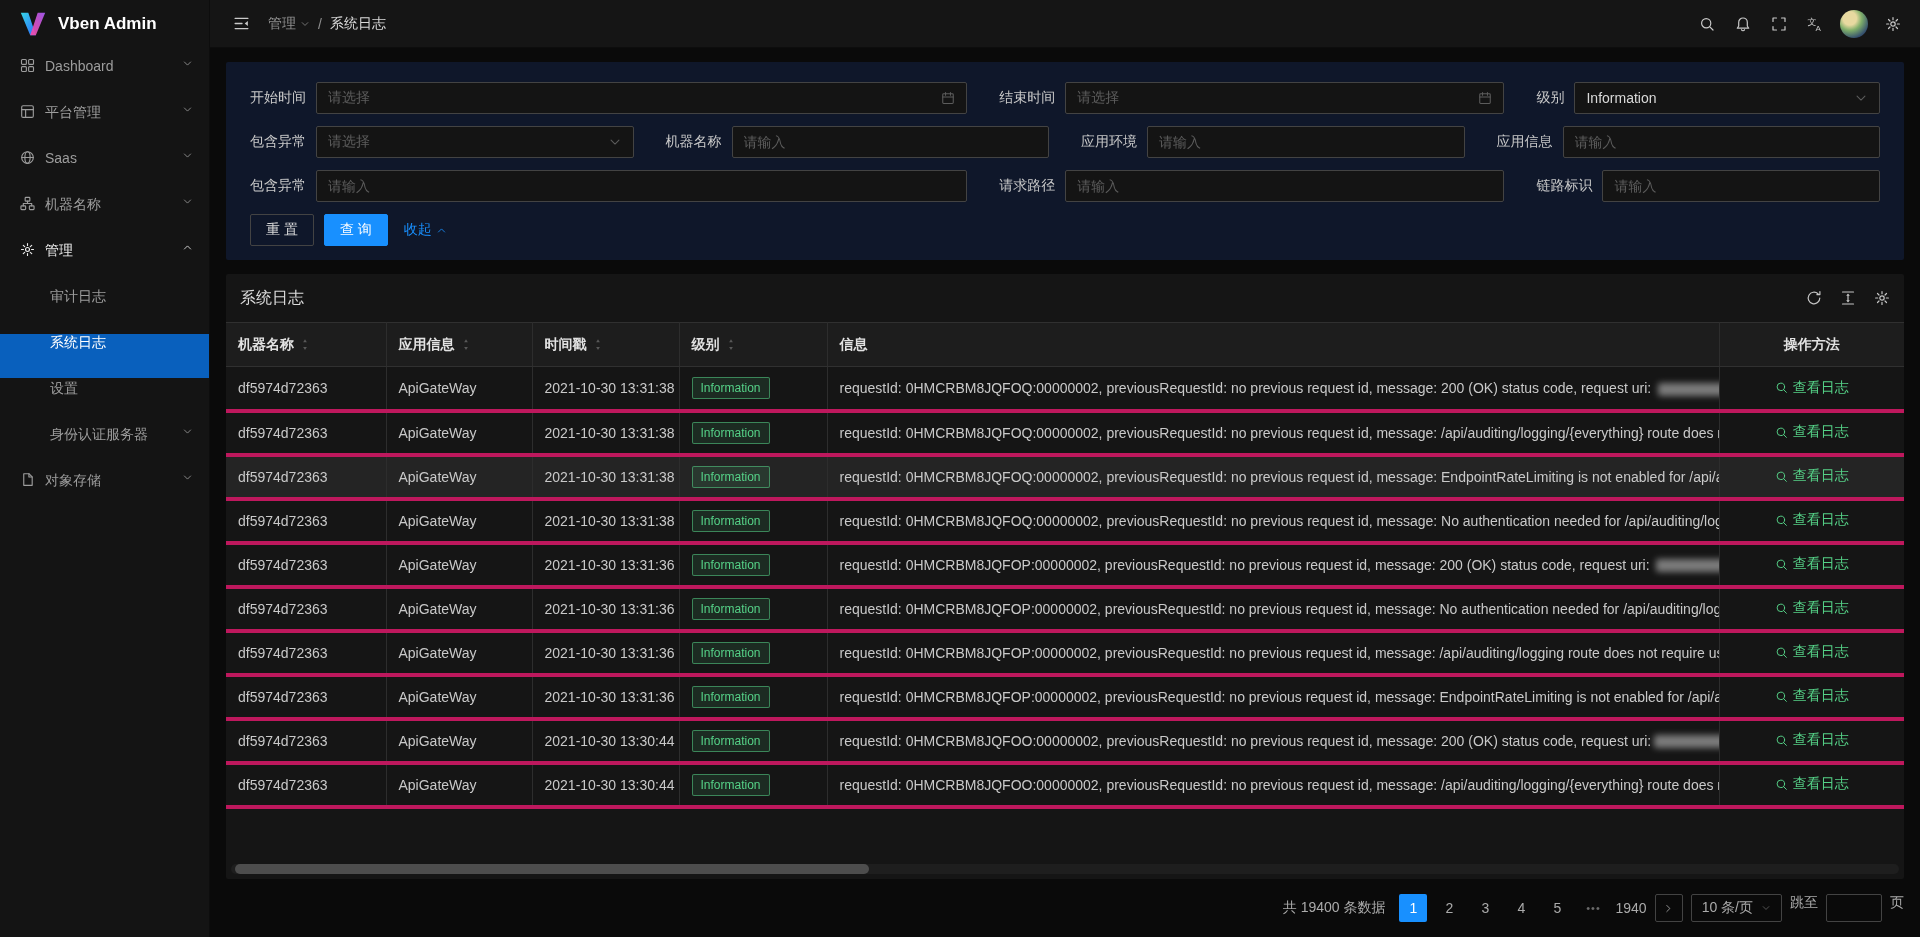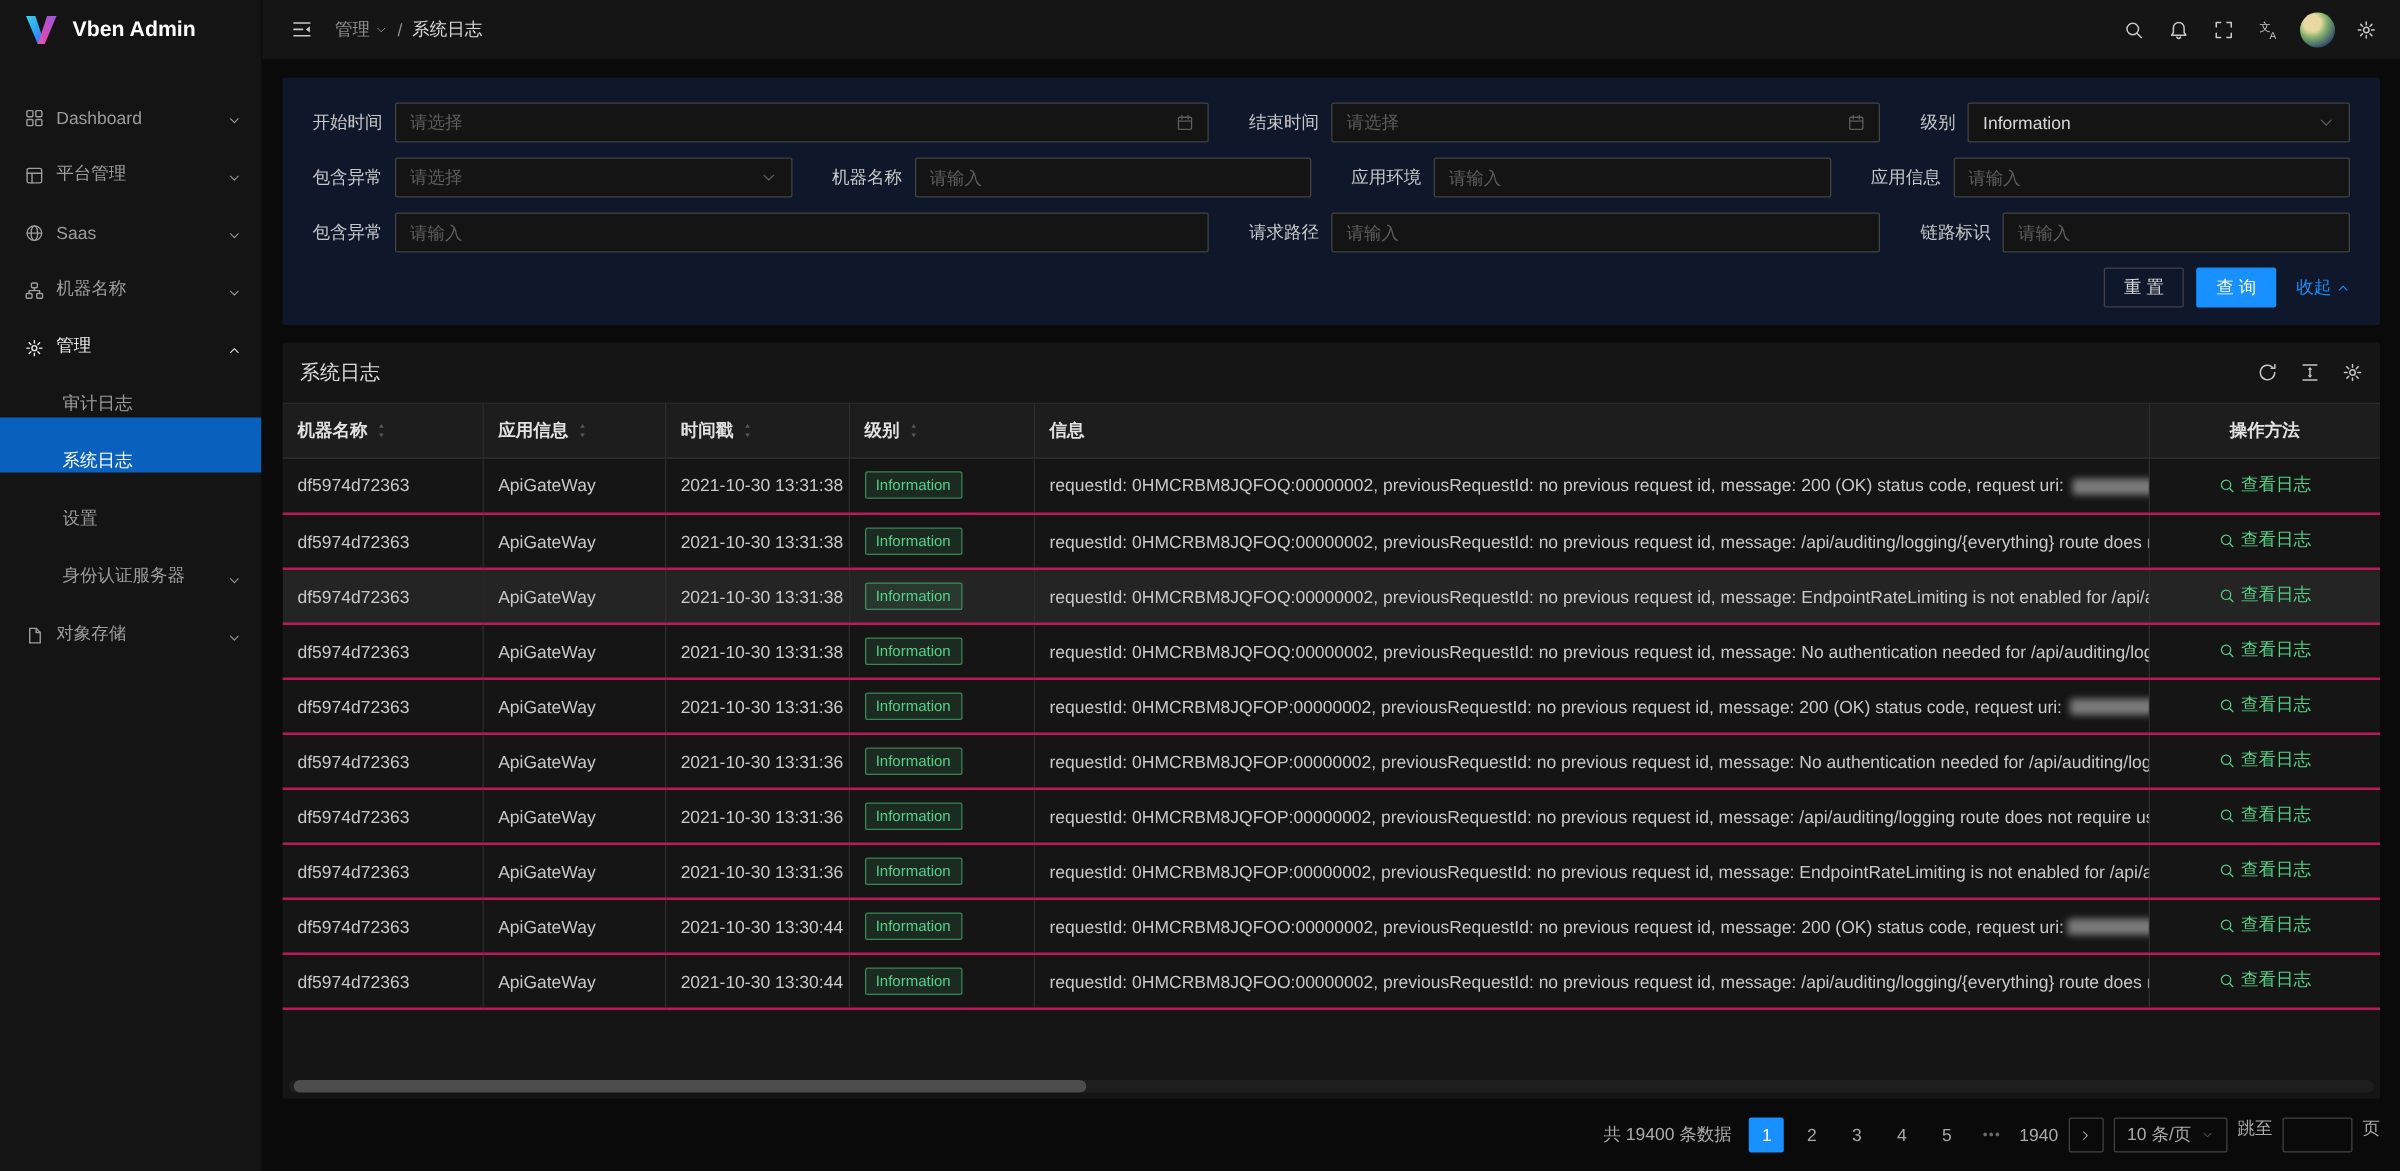--- a/index.html
+++ b/index.html
@@ -9,21 +9,21 @@
   [data-name$="-icon"]{display:inline-flex;align-items:center;justify-content:center}
 
   .app{display:flex;height:100%}
 
   
   .sidebar{width:210px;min-width:210px;background:#141414;border-right:1px solid #0d0d0d;display:flex;flex-direction:column}
   .logo-row{height:48px;min-height:48px;display:flex;align-items:center;gap:10px;padding-left:18px;cursor:pointer}
   .logo-mark{width:30px;height:30px}
   .logo-title{font-size:17px;font-weight:bold;color:#fff;white-space:nowrap}
   .menu{padding-top:8px;flex:1;overflow:hidden}
-  .menu-item{height:44px;margin:2px 0;display:flex;align-items:flex-end;gap:10px;padding:0 16px 0 20px;color:#9d9d9d;cursor:pointer;white-space:nowrap}
+  .menu-item{height:44px;margin:2px 0;display:flex;align-items:flex-start;gap:10px;padding:0 16px 0 20px;color:#9d9d9d;cursor:pointer;white-space:nowrap}
   .menu-item .ic{width:15px;height:15px}
   .menu-item .mi-label{flex:1;overflow:hidden}
   .menu-item .arrow .ic{width:11px;height:11px}
   .menu-item.sub{padding-left:50px}
   .menu-item.open{color:#ececec}
   .menu-item.active{background:#0960bd;color:#fff}
 
   
   .main{flex:1;min-width:0;display:flex;flex-direction:column}
   .topbar{height:48px;min-height:48px;background:#151515;display:flex;align-items:center;padding:0 10px 0 14px;border-bottom:1px solid #0d0d0d}
@@ -47,38 +47,38 @@
   .field{display:flex;align-items:center;min-width:0}
   .fw-a{width:44%}.fw-b{width:31%}.fw-c{flex:1}.fw-q{width:calc(25% - 24px)}
   .lbl{padding-right:10px;color:#c9c9c9;white-space:nowrap}
   .ctrl{flex:1;height:32px;border:1px solid #434343;border-radius:2px;background:#141414;display:flex;align-items:center;gap:6px;padding:0 11px;min-width:0;cursor:text}
   .ctrl input{flex:1;min-width:0;background:transparent;border:none;outline:none;color:#d9d9d9;font:inherit}
   .ctrl input::placeholder{color:#5c5c5c}
   .ph{color:#5c5c5c;flex:1;white-space:nowrap;overflow:hidden}
   .val{color:#d9d9d9;flex:1;white-space:nowrap;overflow:hidden}
   .ctrl-icon{color:#5c5c5c}
   .ctrl-icon .ic{width:14px;height:14px}
-  .filter-actions{display:flex;justify-content:flex-end;align-items:center;gap:10px;margin-top:6px}
+  .filter-actions{display:flex;align-items:center;gap:10px;margin-top:6px}
   .btn{height:32px;padding:0 15px;border-radius:2px;border:1px solid #434343;background:transparent;color:#d9d9d9;font:inherit;cursor:pointer;white-space:nowrap}
   .btn-primary{background:#1890ff;border-color:#1890ff;color:#fff}
   .link-collapse{color:#1890ff;display:inline-flex;align-items:center;gap:4px;cursor:pointer;margin-left:6px;white-space:nowrap}
   .link-collapse .ic{width:11px;height:11px}
 
   
   .table-panel{background:#151515;border-radius:2px;flex:1;min-height:0;display:flex;flex-direction:column}
   .tp-header{height:48px;min-height:48px;display:flex;align-items:center;padding:0 14px}
   .tp-title{font-size:16px;color:#dcdcdc}
   .tp-tools{margin-left:auto;display:flex;align-items:center;gap:18px;color:#c6c6c6}
   .tool{cursor:pointer}
   .table-wrap{flex:1;min-height:0;overflow:hidden}
   table{width:100%;border-collapse:collapse;table-layout:fixed}
   th{background:#1d1d1d;color:#e2e2e2;font-weight:bold;text-align:left;height:44px;padding:0 12px;border-top:1px solid #303030;border-bottom:1px solid #303030}
   th,td{border-right:1px solid #2d2d2d}
   th:last-child,td:last-child{border-right:none}
-  td{height:44px;padding:0 12px;border-bottom:2px solid #be185d;color:#c9c9c9;white-space:nowrap;overflow:hidden}
+  td{height:44px;padding:0 12px;border-bottom:4px solid #be185d;color:#c9c9c9;white-space:nowrap;overflow:hidden}
   tr.hl td{background:#242424}
   .th-inner{display:flex;align-items:center;gap:6px}
   th.center .th-inner{justify-content:center}
   td.center{text-align:center}
   .sorter{display:inline-flex;flex-direction:column;gap:1px;color:#585858}
   .sorter .ic{width:10px;height:6px}
   .tag{display:inline-block;padding:0 8px;line-height:20px;font-size:12px;border-radius:2px;background:rgba(85,209,135,.12);border:1px solid rgba(85,209,135,.55);color:#55d187}
   .view-link{color:#55d187;display:inline-flex;align-items:center;gap:5px;cursor:pointer}
   .view-link .ic{width:13px;height:13px}
   .redact{display:inline-block;vertical-align:middle;width:112px;height:13px;margin-left:3px;border-radius:2px;background:#8d8d8d;filter:blur(3px);opacity:.85}

